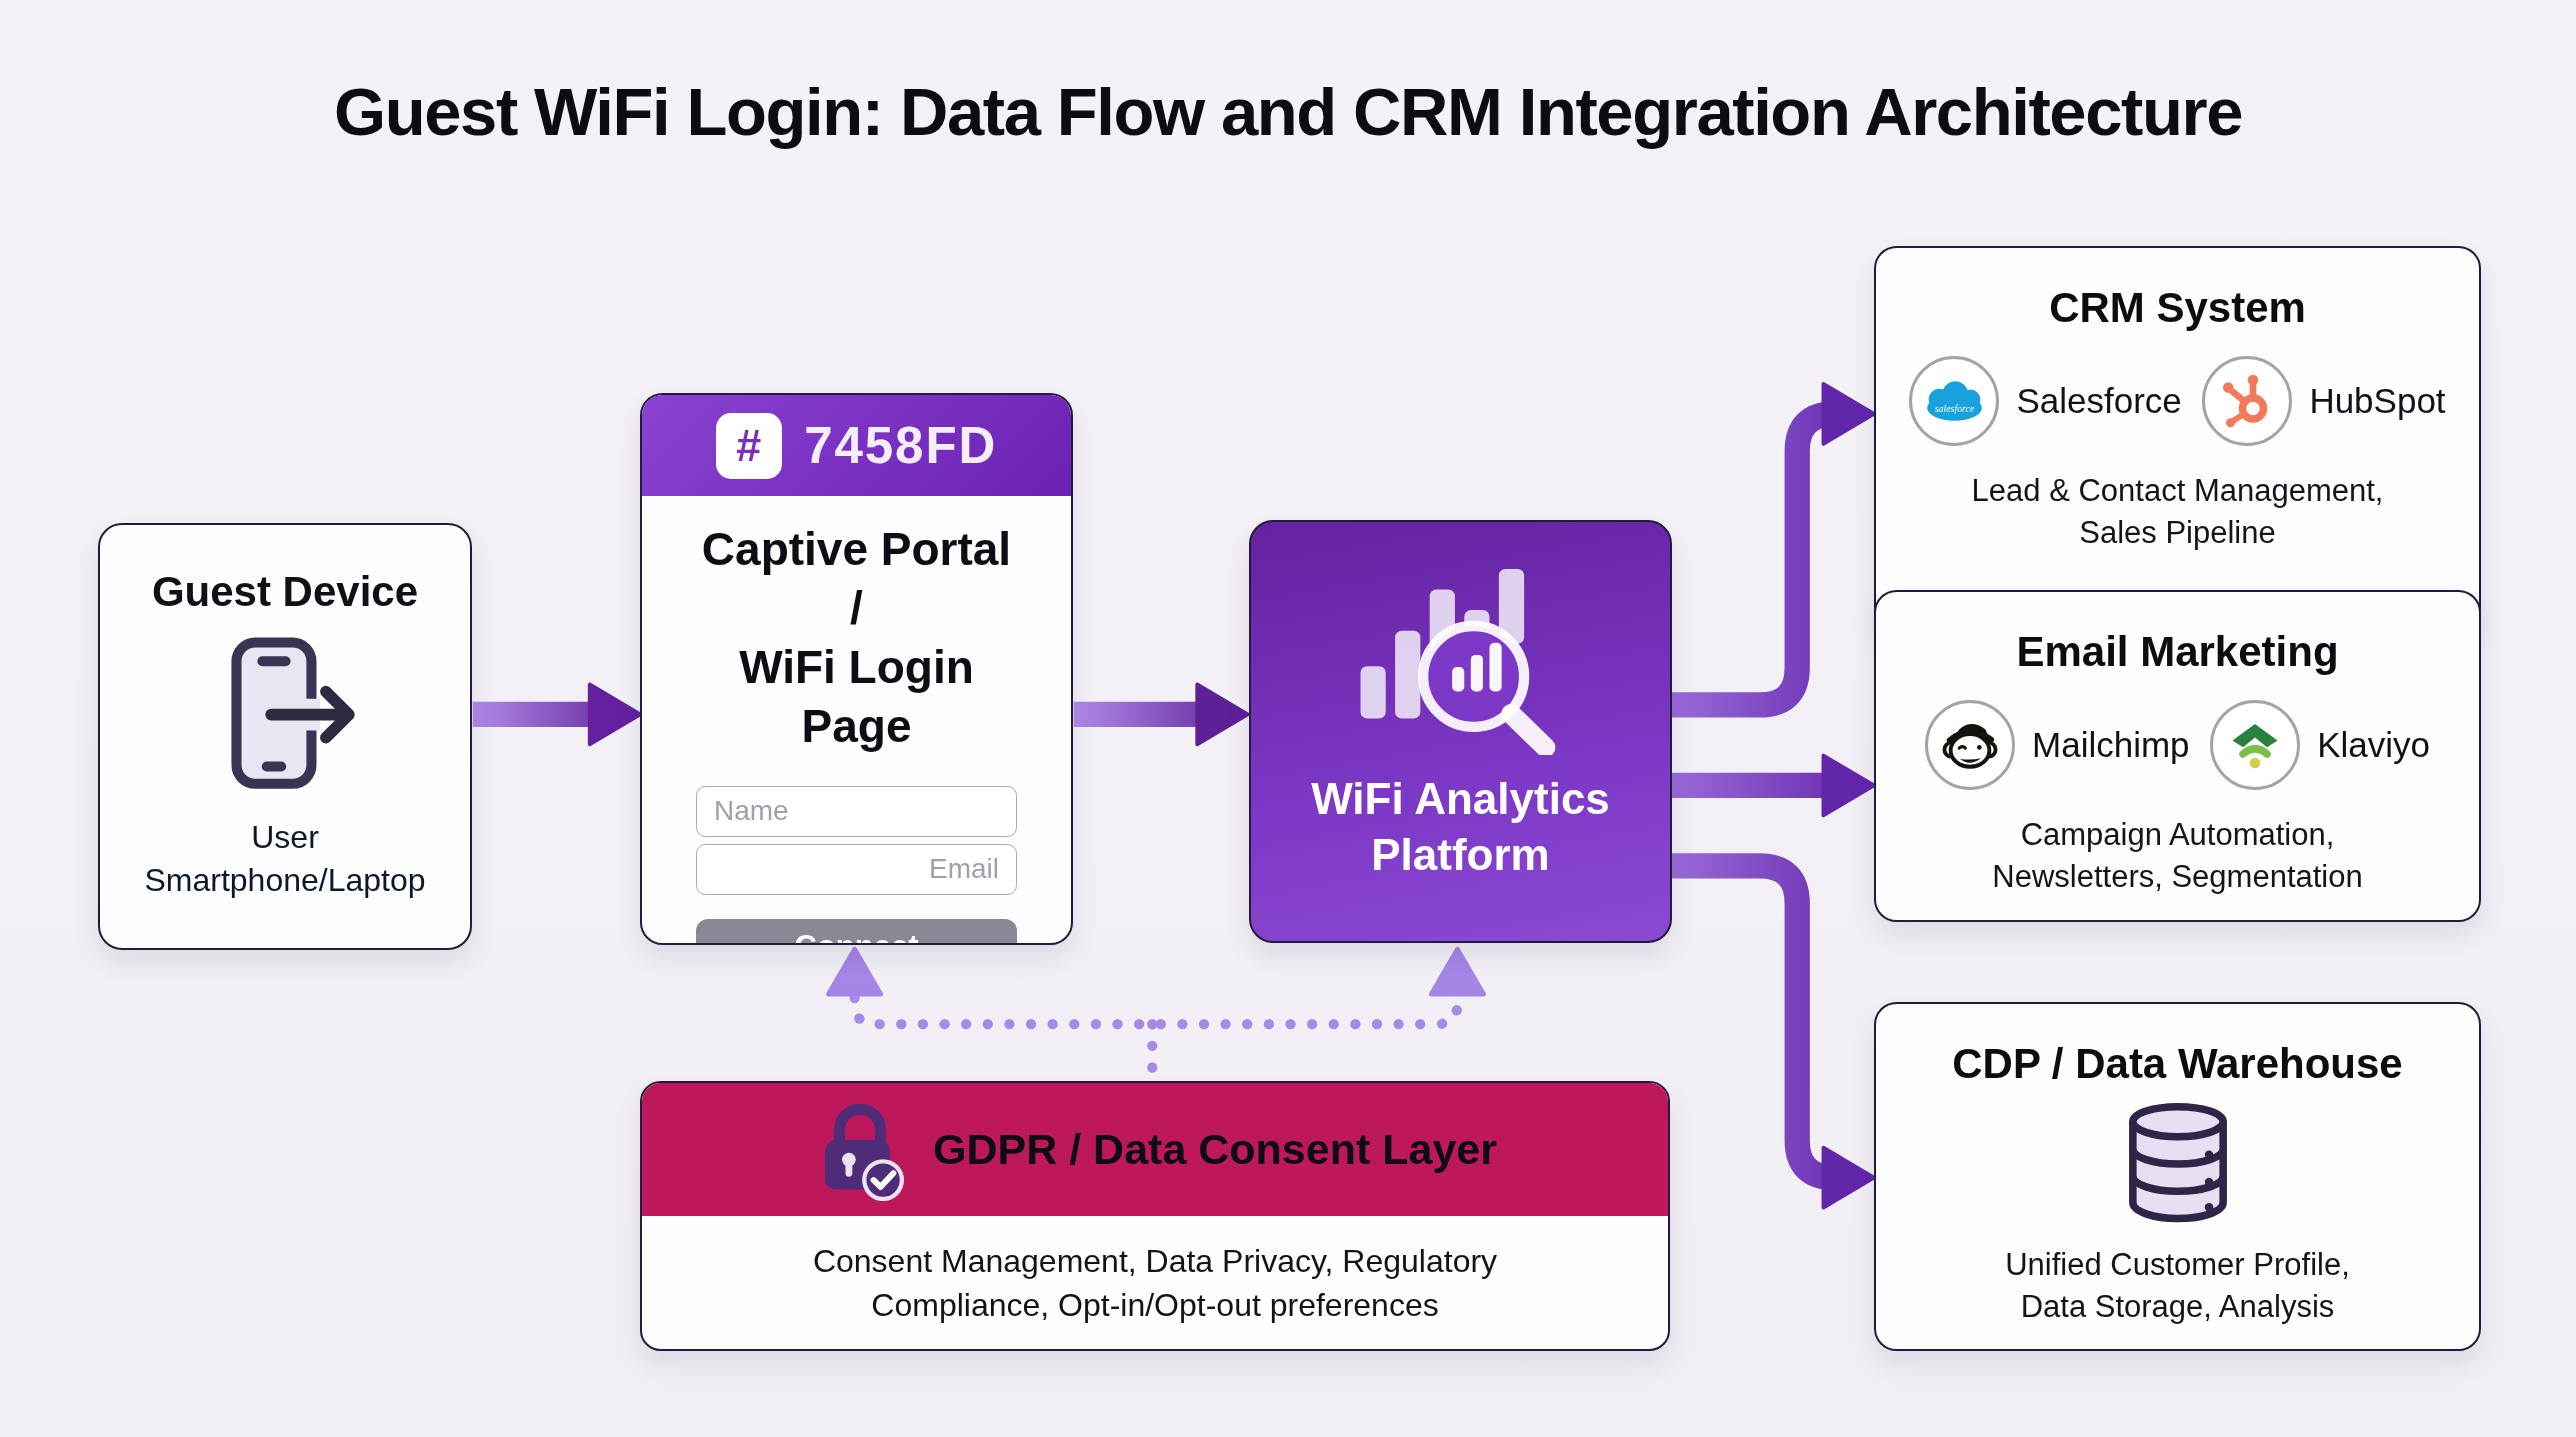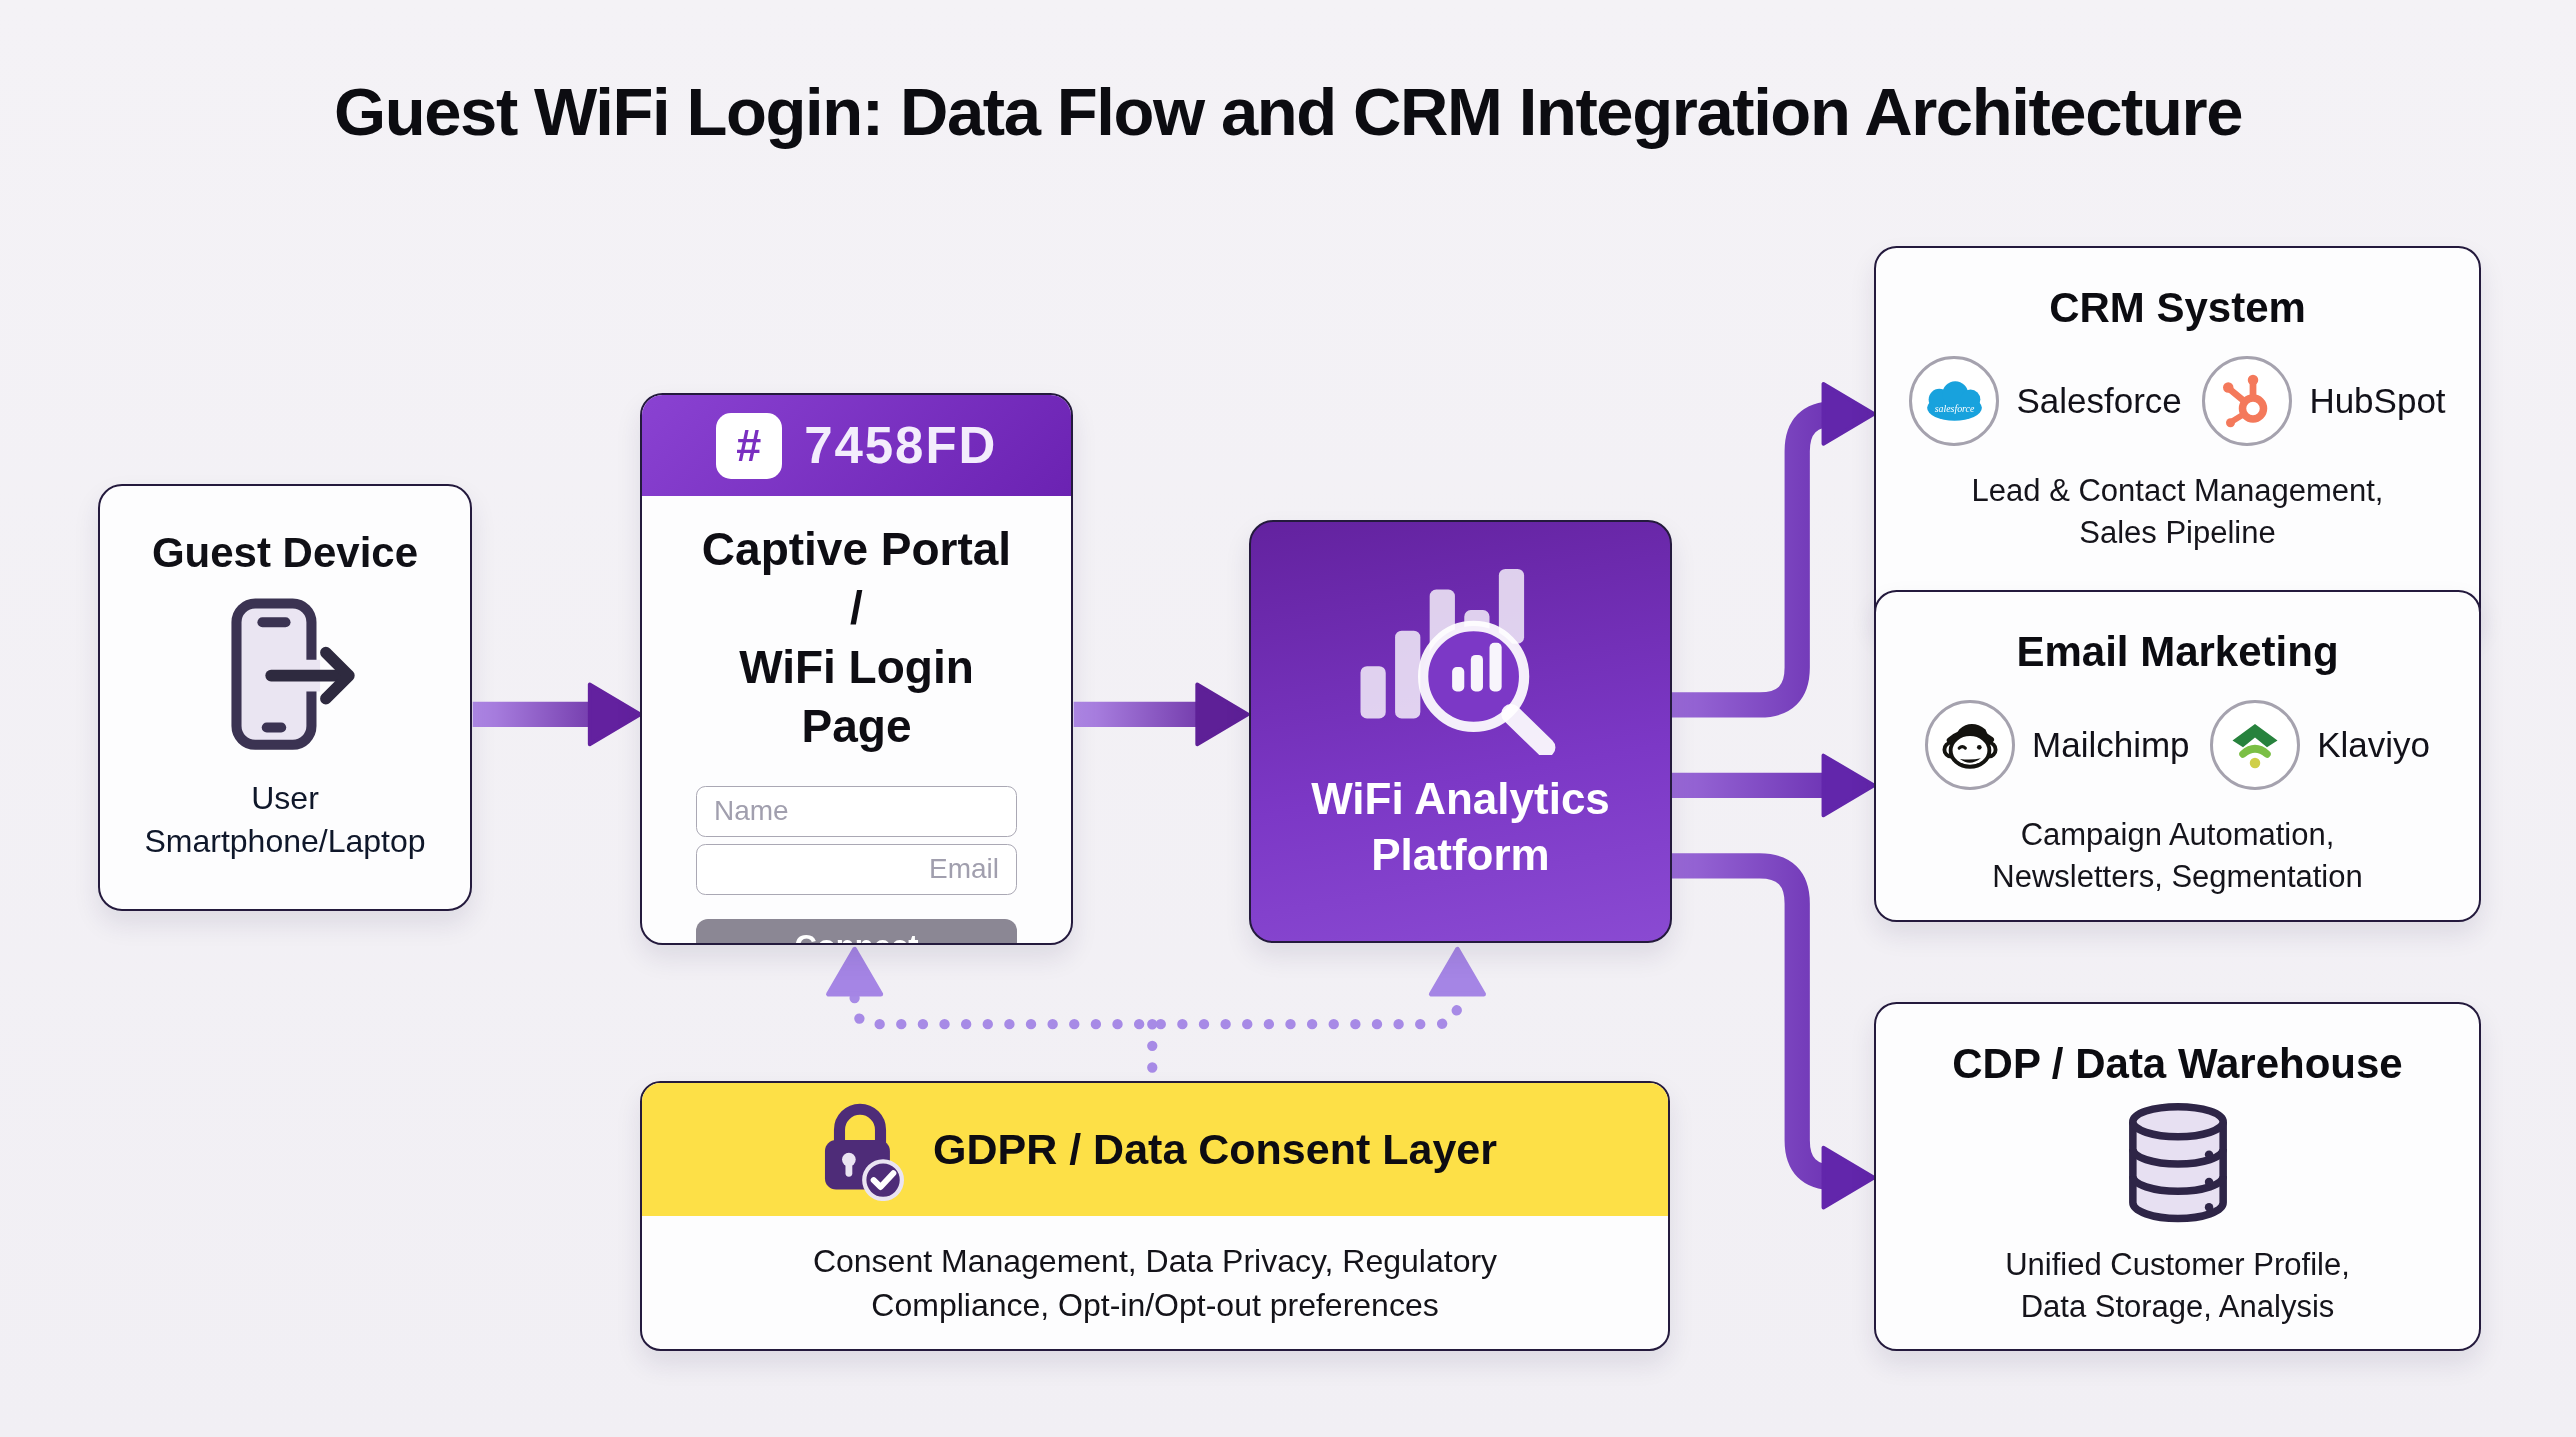--- a/index.html
+++ b/index.html
@@ -11,21 +11,21 @@
   .canvas{position:absolute;inset:0;width:2576px;height:1438px;}
   .page-title{
     position:absolute;left:0;right:0;top:73px;text-align:center;
     font-size:67px;font-weight:700;letter-spacing:-1.4px;color:#0c0c11;
   }
   .node{
     position:absolute;background:#fdfdfe;border:2.8px solid #241a3d;border-radius:24px;
     box-shadow:0 13px 26px rgba(40,25,80,.10);box-sizing:border-box;text-align:center;
   }
   
-  .guest{left:98px;top:484px;width:374px;height:427px;display:flex;flex-direction:column;align-items:center;}
+  .guest{left:98px;top:523px;width:374px;height:427px;display:flex;flex-direction:column;align-items:center;}
   .guest-title{font-size:42px;font-weight:700;margin-top:43px;}
   .guest-icon{margin-top:15px;}
   .guest-caption{font-size:32px;line-height:1.32;margin-top:9.4px;color:#0f172a;}
   
   .portal{left:640px;top:393px;width:433px;height:552px;display:flex;flex-direction:column;overflow:hidden;border-radius:22.5px;}
   .portal-header{
     height:101px;flex:0 0 101px;background:linear-gradient(135deg,#8a42d2 0%,#6b22b2 100%);
     display:flex;align-items:center;justify-content:center;gap:22.5px;
   }
   .hash-badge{
@@ -67,21 +67,21 @@
     width:90px;height:90px;border-radius:50%;background:#fff;border:3.7px solid #a5a2ae;
     display:flex;align-items:center;justify-content:center;box-sizing:border-box;
   }
   .logo-label{font-size:35px;color:#121119;}
   .rbox-caption{font-size:31px;line-height:1.36;margin-top:24px;color:#15141b;}
   .cdp-icon{margin-top:13px;}
   .cdp .rbox-caption{margin-top:13px;}
   
   .gdpr{left:640px;top:1081px;width:1030px;height:270px;overflow:hidden;border-radius:20.6px;}
   .gdpr-header{
-    height:133px;background:#fde047;display:flex;align-items:center;justify-content:center;gap:26px;
+    height:133px;background:#be185d;display:flex;align-items:center;justify-content:center;gap:26px;
   }
   .gdpr-title{font-size:43px;font-weight:700;color:#0d0c12;}
   .gdpr-caption{font-size:32px;line-height:1.38;margin-top:22.5px;color:#141319;}
   .line{display:block;}
   svg.overlay{position:absolute;inset:0;pointer-events:none;}
 </style>
 </head>
 <body>
 
 <div class="canvas">

